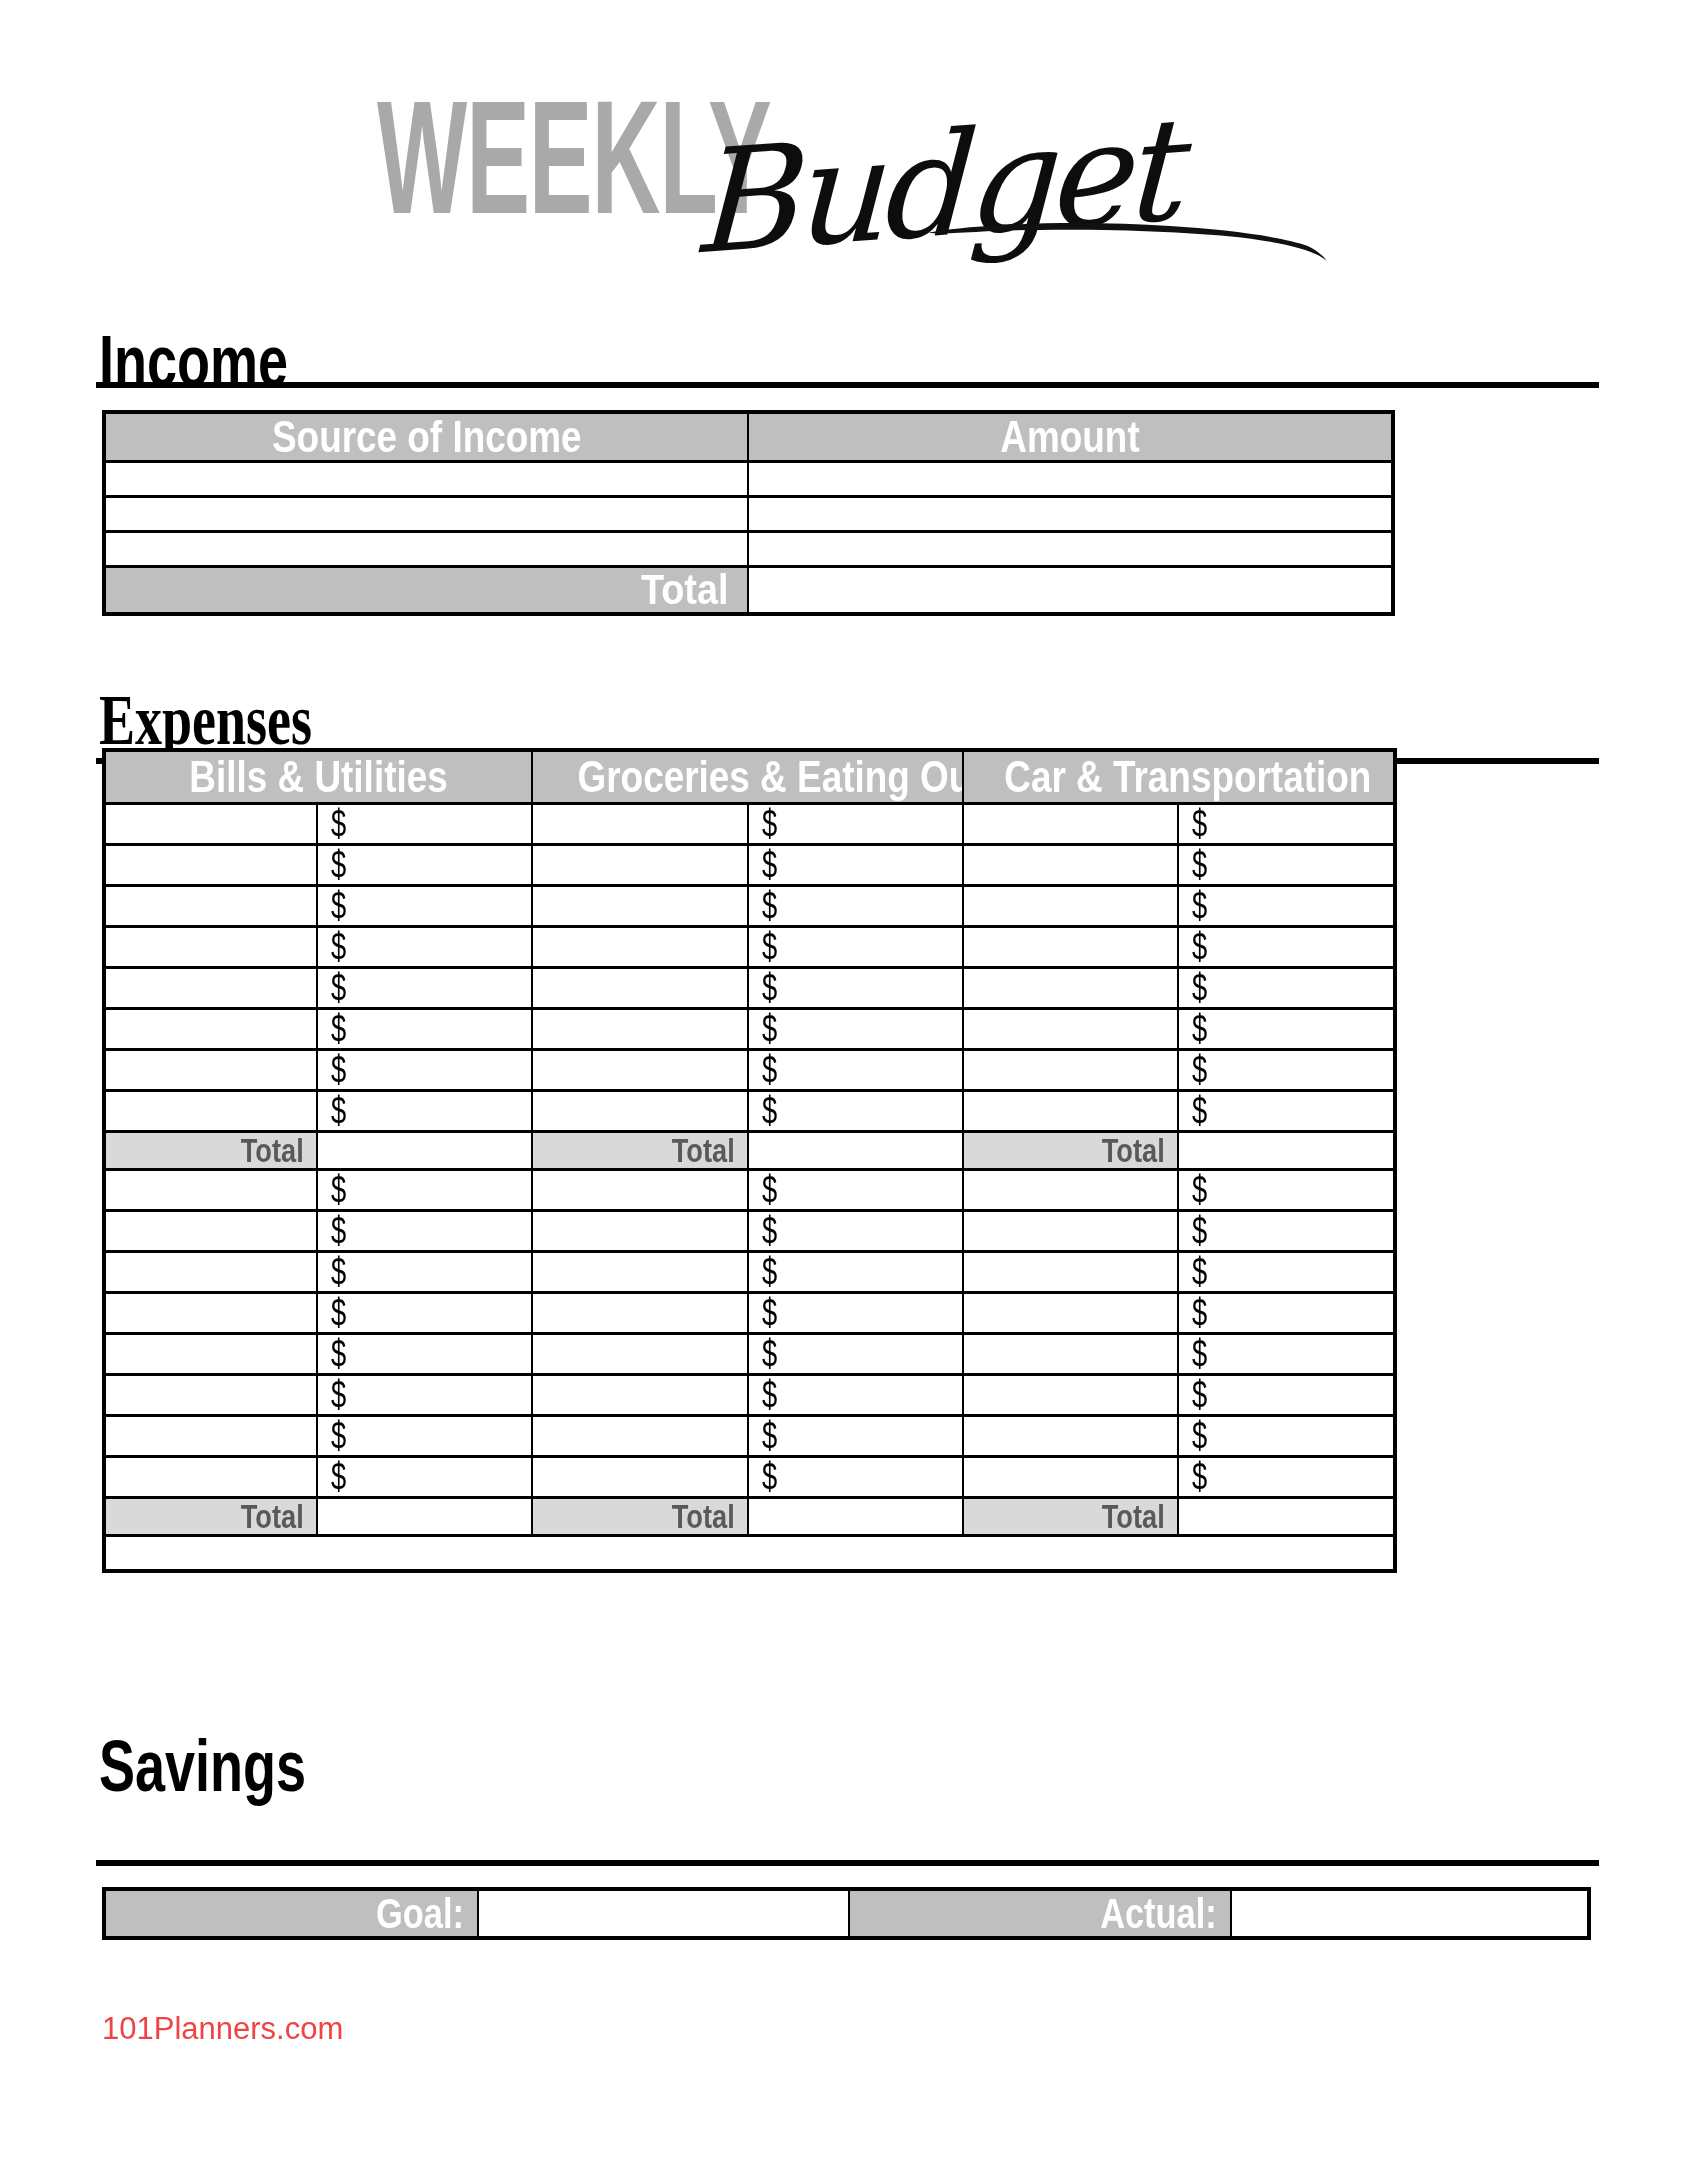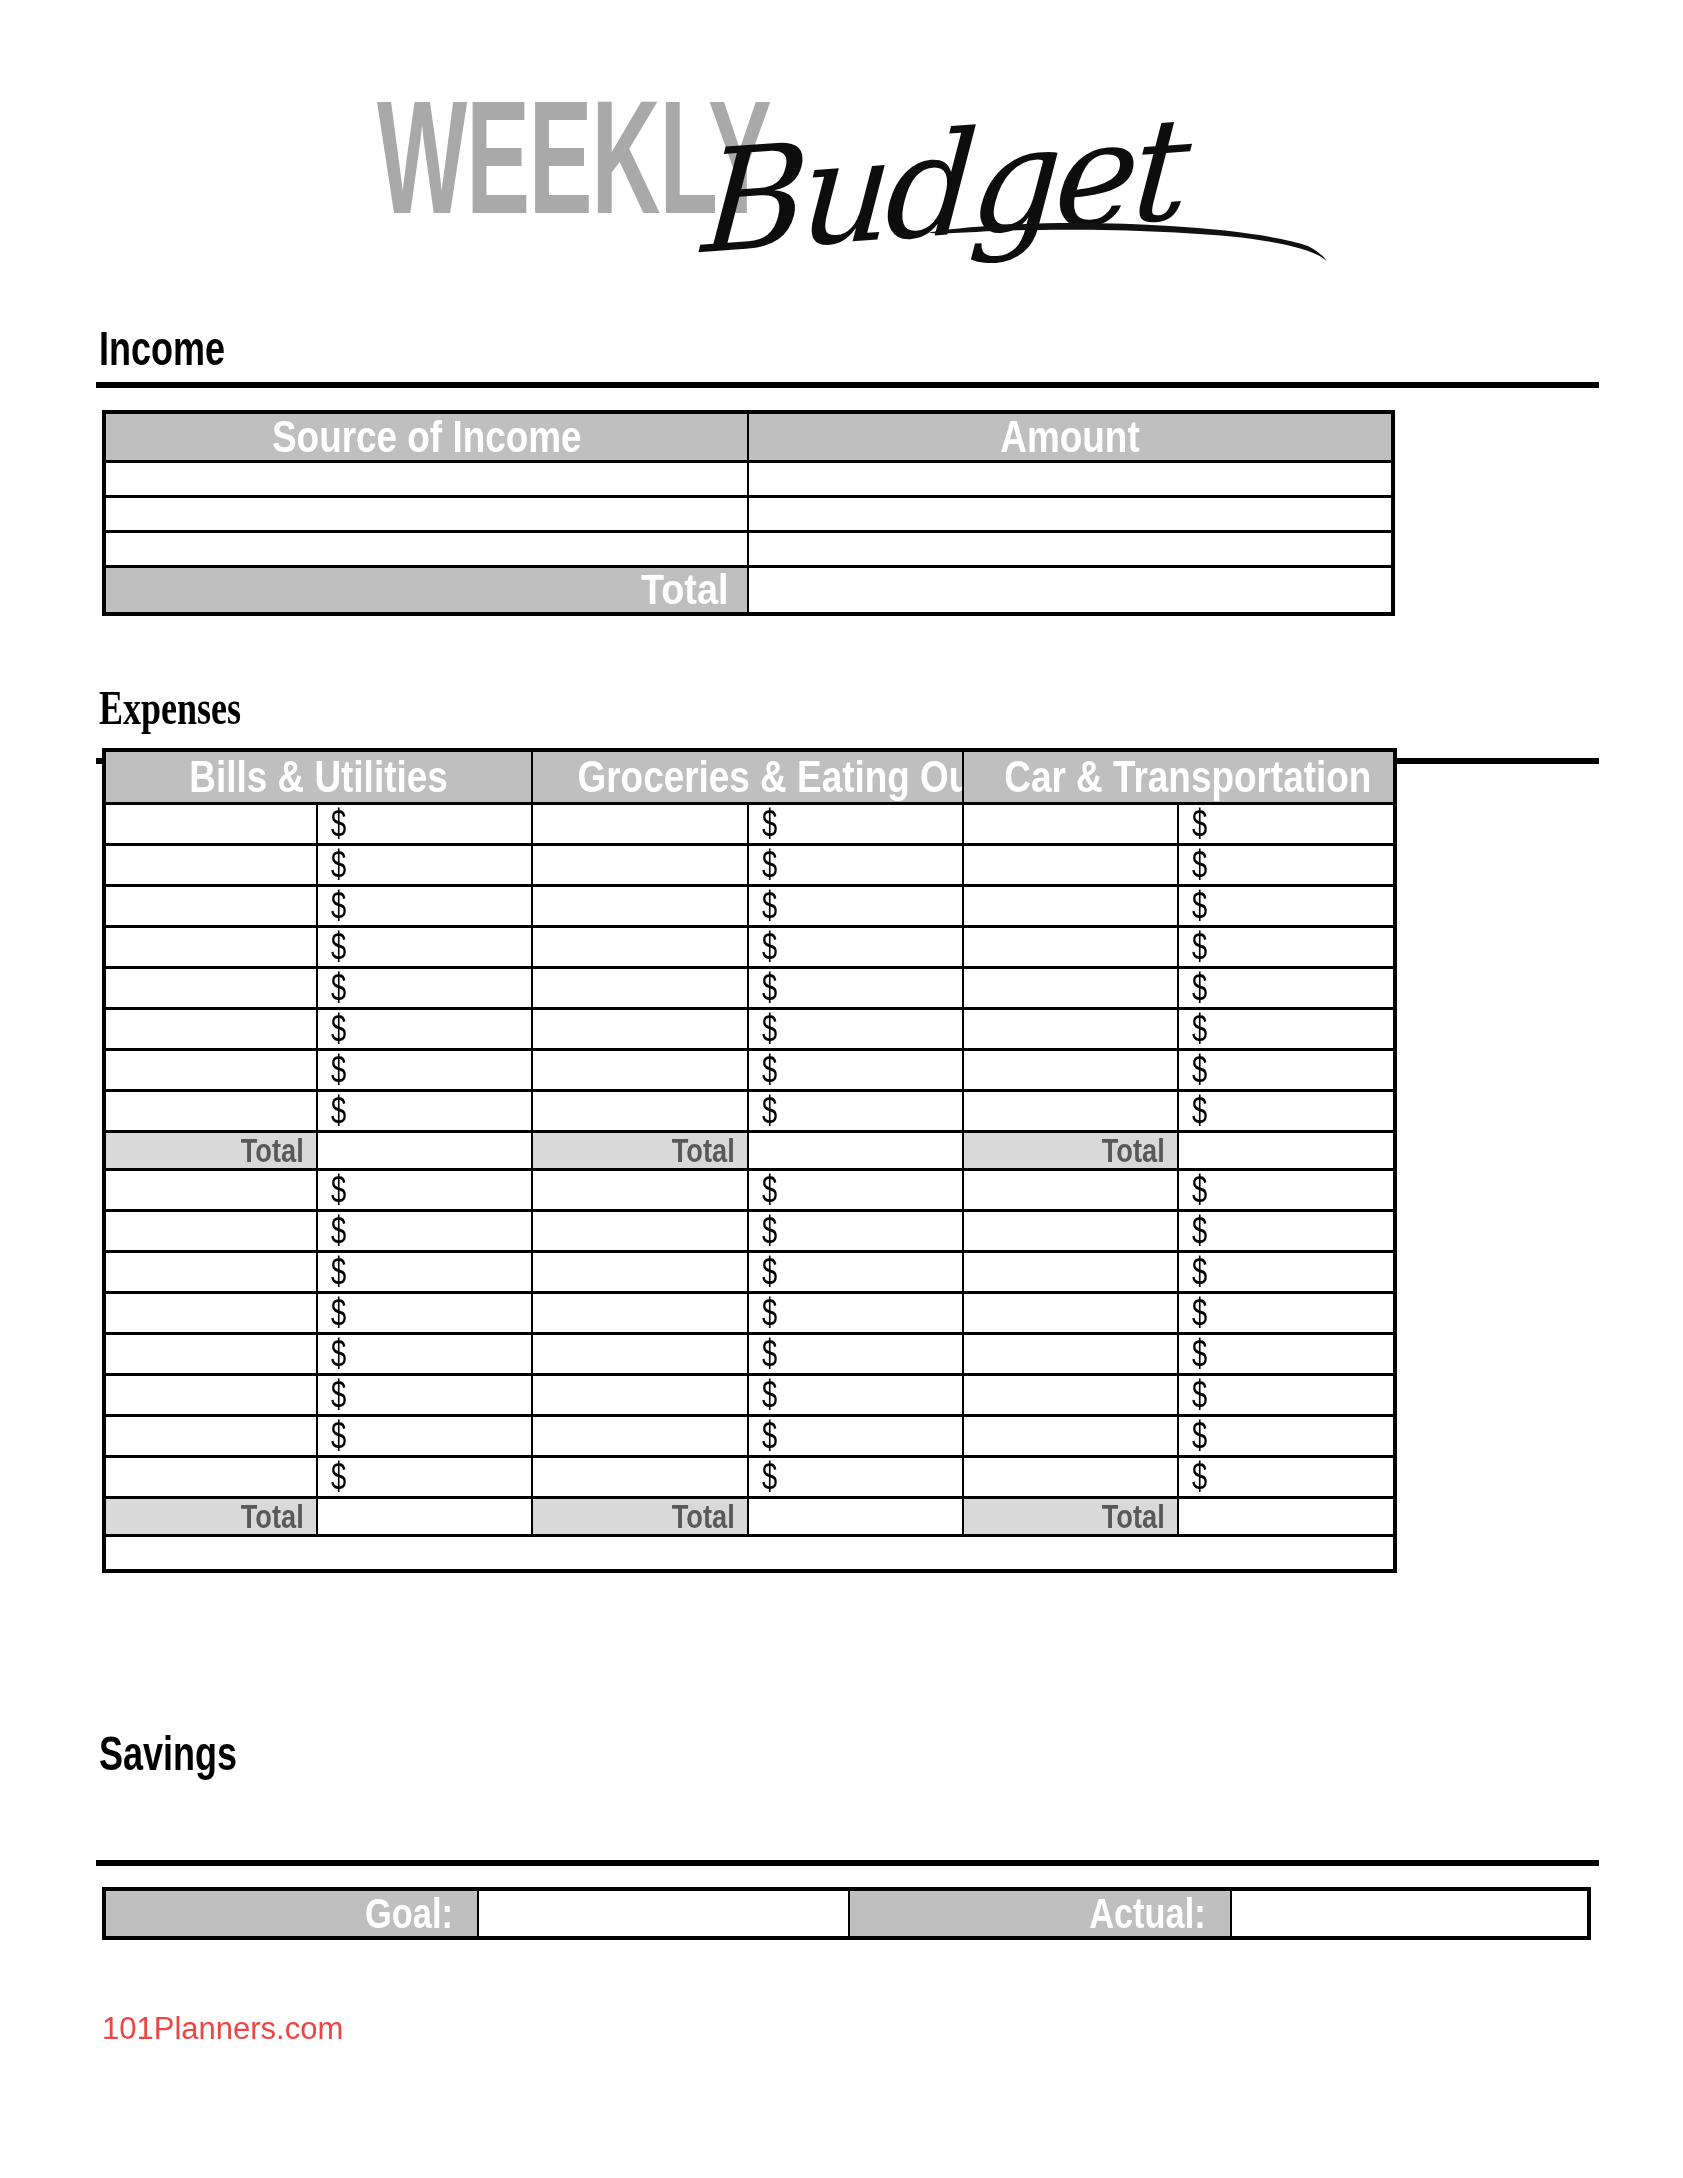--- a/index.html
+++ b/index.html
@@ -17,21 +17,21 @@
   .logo-budget{
     position:absolute;left:709px;top:131px;font-size:142px;line-height:1;
     font-family:"DejaVu Serif", serif;font-style:italic;color:#0d0d0d;
     transform:rotate(-4deg) skewX(-8deg);transform-origin:left top;
     letter-spacing:-6.3px;z-index:2;white-space:nowrap;
   }
   .flourish{position:absolute;left:927px;top:209px;z-index:2;}
 
   
   .section-title{
-    position:absolute;left:99px;font-size:48px;font-weight:bold;line-height:1;
+    position:absolute;left:99px;font-size:72px;font-weight:bold;line-height:1;
     white-space:nowrap;
   }
   .section-title .cond{display:inline-block;transform:scaleX(0.75);transform-origin:left top;}
   .rule{position:absolute;left:96px;width:1503px;height:6.3px;background:#000;}
 
   
   table{border-collapse:collapse;table-layout:fixed;position:absolute;background:#fff;}
   table, td, th{border:2.7px solid #000;}
   td,th{border-top-width:3.6px;border-bottom-width:3.6px;padding:0;vertical-align:middle;overflow:hidden;}
   table{border-width:4.5px;}
@@ -72,21 +72,21 @@
   }
   .grand-label{background:var(--grand-total-gray,#a6a6a6);text-align:right;padding-right:14.4px;}
   .grand-label .cond{
     display:inline-block;transform:scaleX(0.8);transform-origin:right center;
     font-size:45px;font-weight:bold;color:#fff;line-height:1;
   }
 
   
   #savings-table{left:102px;top:1887px;width:1485px;}
   #savings-table .row-sav{height:49px;}
-  .savings-label{background:var(--header-cell-gray,#bfbfbf);text-align:right;padding-right:24px;}
+  .savings-label{background:var(--header-cell-gray,#bfbfbf);text-align:right;padding-right:13px;}
   .savings-label .cond{
     display:inline-block;transform:scaleX(0.8);transform-origin:right center;
     font-size:43px;font-weight:bold;color:#fff;line-height:1;
   }
 
   .footer-text{position:absolute;left:102px;top:2011px;font-size:31px;color:#ef4444;}
 </style>
 </head>
 <body>
 

